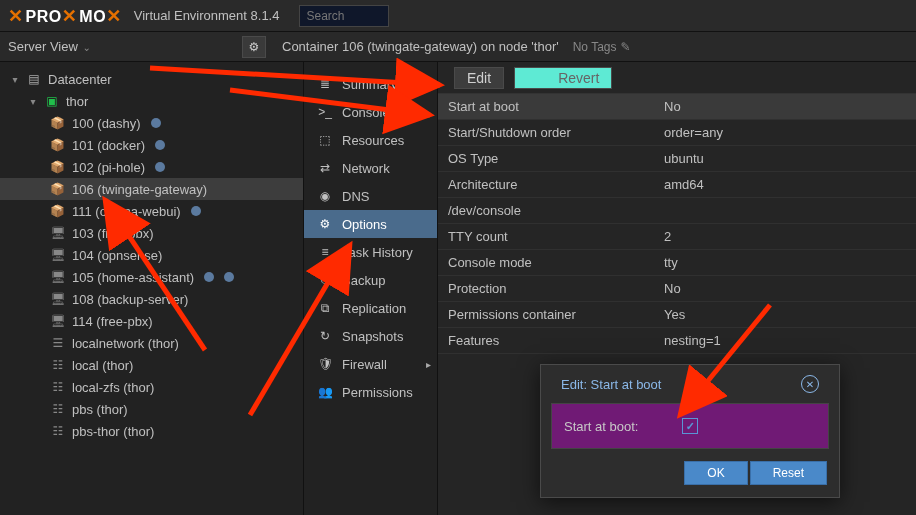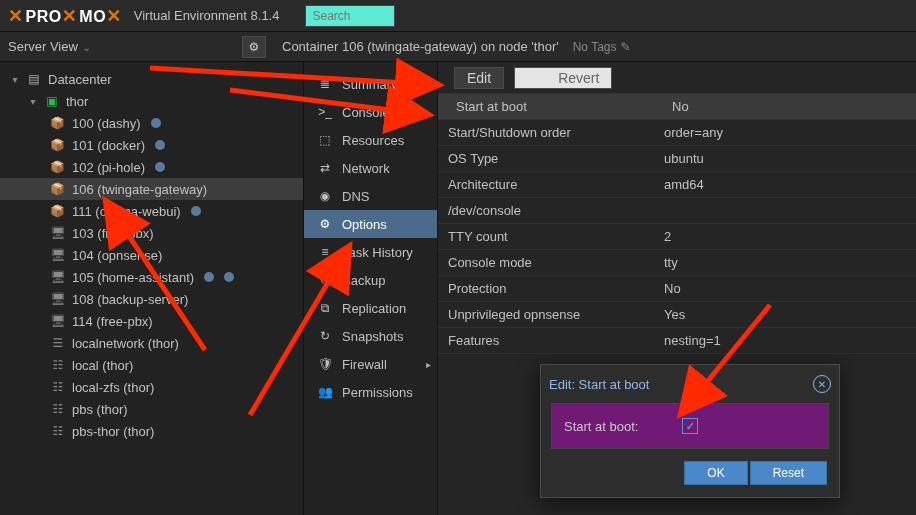--- a/index.html
+++ b/index.html
@@ -4,21 +4,21 @@
 <style>
   * { box-sizing: border-box; margin: 0; padding: 0; font-family: "Helvetica Neue", Arial, sans-serif; }
   body { background: #1f1f1f; color: #c0c0c0; width: 916px; height: 515px; position: relative; overflow: hidden; font-size: 13px; }
 
   
   .header { display: flex; align-items: center; height: 32px; background: #2a2a2a; padding: 0 8px; border-bottom: 1px solid #111; }
   .logo { display: flex; align-items: center; font-weight: bold; color: #fff; font-size: 16px; letter-spacing: 0.5px; }
   .logo .x { color: #e57000; font-weight: 900; font-size: 18px; margin-right: 2px; }
   .logo .brand { color: #fff; }
   .ve { margin-left: 10px; color: #c0c0c0; font-size: 13px; }
-  .search { margin-left: 26px; flex: 0 0 90px; height: 22px; background: #5eead4; border: 1px solid #444; color: #888; padding: 0 6px; line-height: 20px; font-size: 12px; }
+  .search { margin-left: 20px; flex: 0 0 90px; height: 22px; background: #0f172a; border: 1px solid #444; color: #888; padding: 0 6px; line-height: 20px; font-size: 12px; }
 
   
   .subbar { display: flex; align-items: center; height: 30px; background: #292929; padding: 0 6px; gap: 6px; border-bottom: 1px solid #111; }
   .serverview { flex: 0 0 260px; color: #c0c0c0; padding-left: 2px; }
   .chev { font-size: 10px; color: #888; margin-left: 2px; }
   .gear-btn { width: 24px; height: 22px; background: #3a3a3a; border: 1px solid #4a4a4a; display: flex; align-items: center; justify-content: center; color: #ccc; font-size: 12px; margin-left: auto; }
   .subbar .right { flex: 1; display: flex; align-items: center; color: #c0c0c0; padding-left: 10px; }
   .notags { margin-left: 14px; color: #888; font-size: 12px; display: flex; align-items: center; gap: 4px;}
 
   
@@ -39,29 +39,29 @@
   .midnav { width: 135px; background: #222; border-left: 1px solid #111; border-right: 1px solid #111; padding-top: 8px; }
   .mid-row { display: flex; align-items: center; gap: 10px; height: 28px; padding-left: 14px; color: #c0c0c0; font-size: 13px; }
   .mid-row.sel { background: #4a6b8c; color: #fff; }
   .mid-row .micon { width: 14px; text-align: center; font-size: 12px; color: inherit; }
   .mid-row .expand { margin-left: auto; margin-right: 6px; font-size: 10px; color: #aaa; }
 
   
   .content { flex: 1; background: #252525; display: flex; flex-direction: column; }
   .toolbar { display: flex; align-items: center; gap: 10px; height: 32px; padding-left: 16px; border-bottom: 1px solid #333; }
   .btn { height: 22px; padding: 0 12px; background: #3d3d3d; border: 1px solid #4a4a4a; color: #d0d0d0; font-size: 14px; display: flex; align-items: center; }
-  .btn.disabled { color: #666; background: #e5e5e5; padding-left: 43px; }
+  .btn.disabled { color: #666; background: #5eead4; padding-left: 43px; }
   .kv-row { display: flex; height: 26px; align-items: center; border-bottom: 1px solid #303030; color: #c0c0c0; font-size: 13px; }
-  .kv-row.sel { background: #3a3a3a; padding-left: 8px; }
+  .kv-row.sel { background: #3a3a3a; }
   .kv-key { flex: 0 0 196px; padding-left: 10px; }
   .kv-val { flex: 1; padding-left: 6px; margin-left: 24px; }
 
   
   .dialog { position: absolute; left: 540px; top: 364px; width: 300px; background: #2d2d2d; border: 1px solid #4a4a4a; box-shadow: 0 4px 20px rgba(0,0,0,0.6); }
-  .dlg-header { display: flex; align-items: center; justify-content: space-between; padding: 10px 8px; color: #8bb8e8; font-size: 13px; font-weight: 500; }
+  .dlg-header { display: flex; align-items: center; justify-content: space-between; padding: 10px 20px; color: #8bb8e8; font-size: 13px; font-weight: 500; }
   .dlg-close { width: 18px; height: 18px; border-radius: 50%; border: 1px solid #8bb8e8; color: #8bb8e8; display: flex; align-items: center; justify-content: center; font-size: 10px; }
   .dlg-body { margin: 0 10px 12px 10px; border: 1px solid #444; background: #701a75; padding: 14px 12px; display: flex; align-items: flex-end; gap: 44px; color: #c8c8c8; }
   .checkbox { width: 16px; height: 16px; border: 1px solid #5a94d6; display: flex; align-items: center; justify-content: center; color: #5a94d6; font-size: 11px; font-weight: bold; }
   .dlg-footer { display: flex; justify-content: flex-end; gap: 2px; padding: 0 12px 12px 12px; }
   .dlg-btn { height: 24px; padding: 0 22px; background: #4a89c9; color: #fff; border: 1px solid #3a6fa8; font-size: 12px; display:flex; align-items:center; }
 
   
   .arrows { position: absolute; left: 0; top: 0; width: 916px; height: 515px; pointer-events: none; }
 </style>
 </head>
@@ -264,21 +264,21 @@
         </div>
         <div class="kv-row">
           <div class="kv-key">Console mode</div>
           <div class="kv-val">tty</div>
         </div>
         <div class="kv-row">
           <div class="kv-key">Protection</div>
           <div class="kv-val">No</div>
         </div>
         <div class="kv-row">
-          <div class="kv-key">Unprivileged opnsense</div>
+          <div class="kv-key">Permissions container</div>
           <div class="kv-val">Yes</div>
         </div>
         <div class="kv-row">
           <div class="kv-key">Features</div>
           <div class="kv-val">nesting=1</div>
         </div>
       </div>
   </div>
 </div>
 

